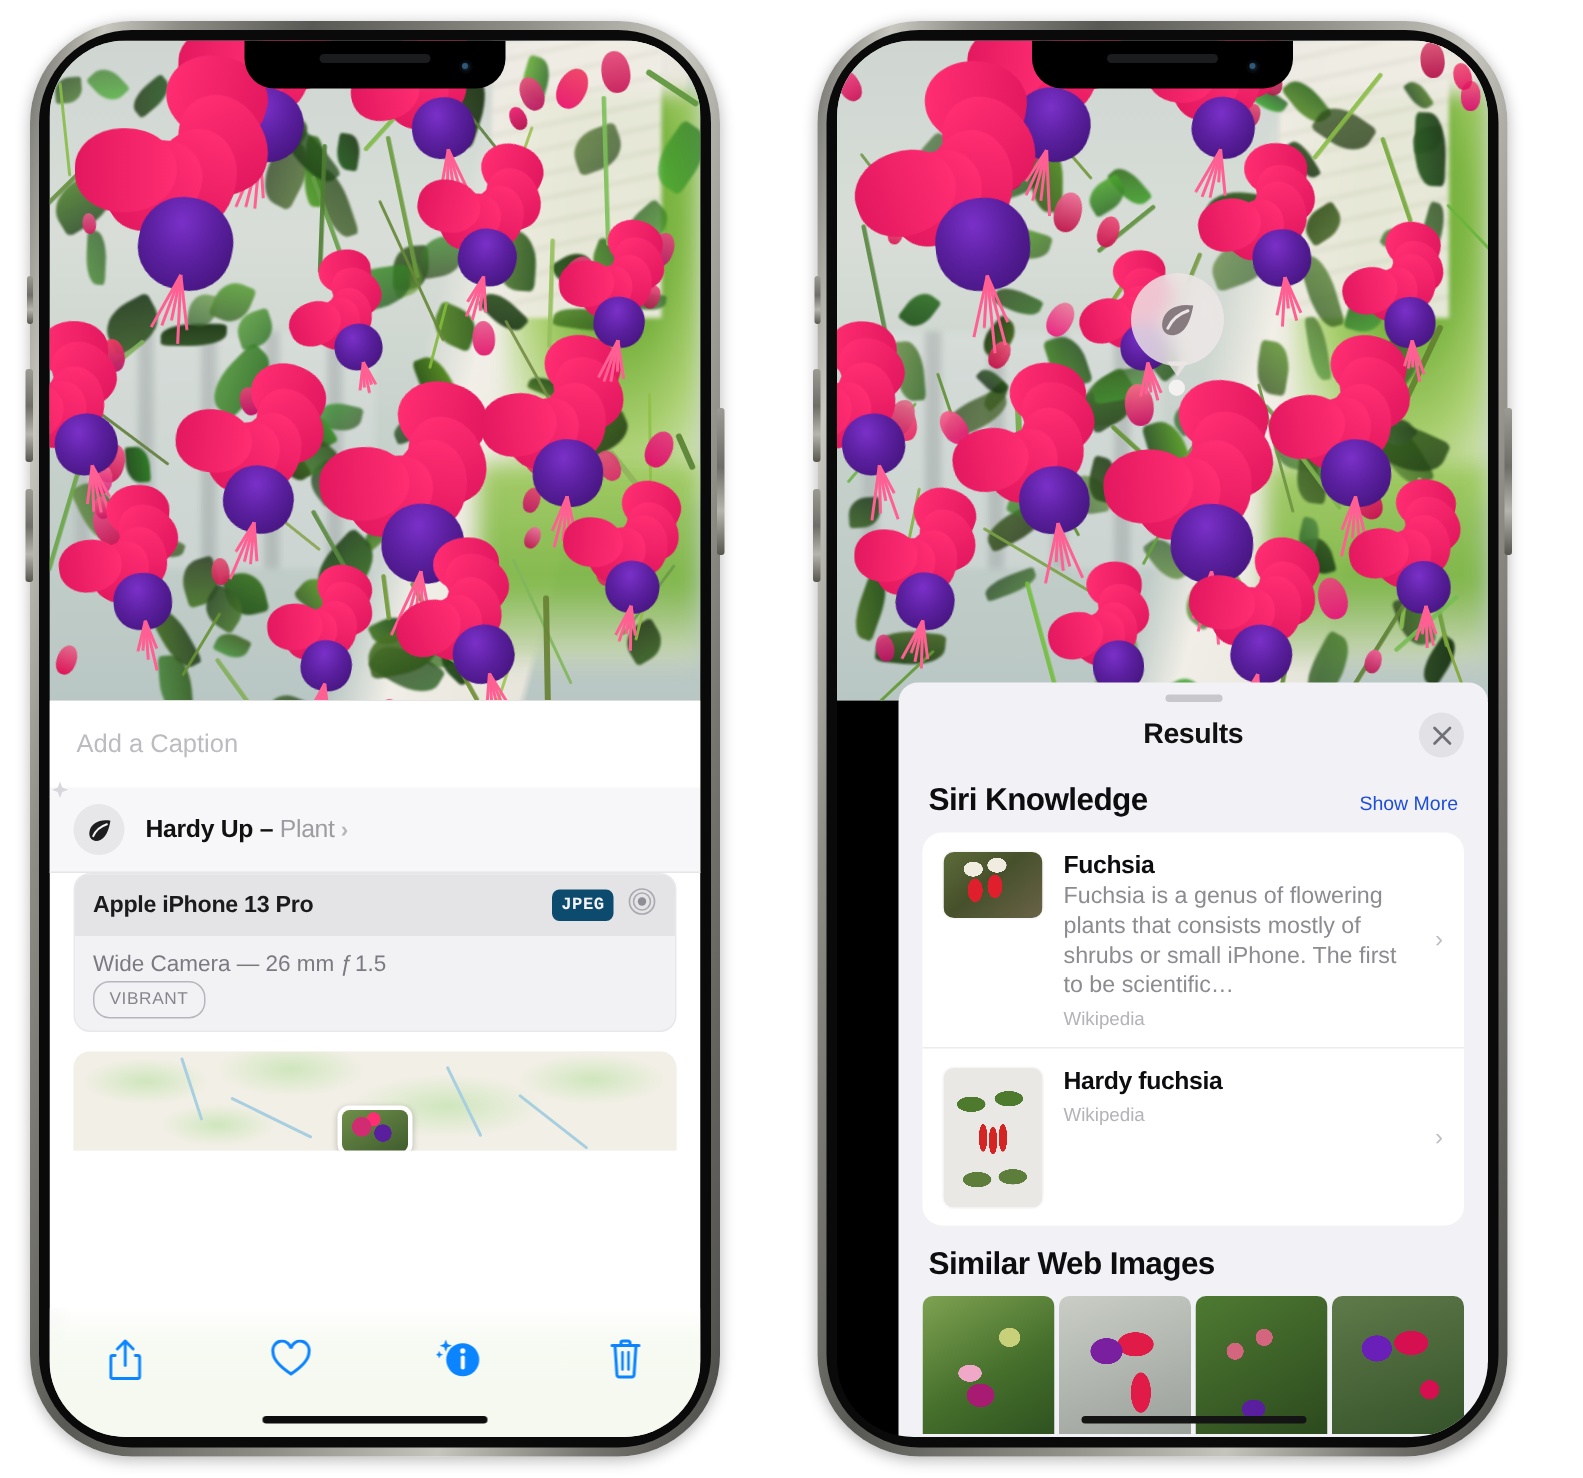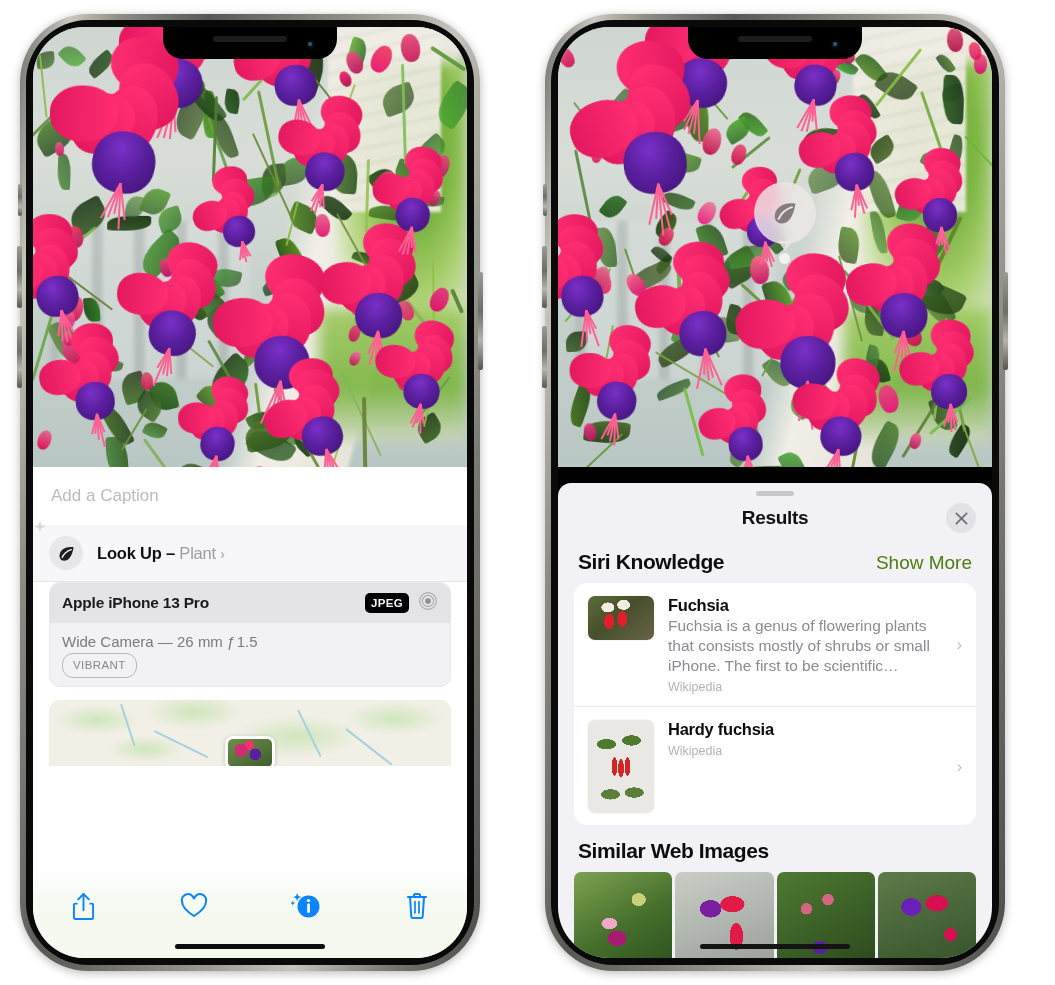--- a/index.html
+++ b/index.html
@@ -160,22 +160,22 @@
     margin: 0 16px; border-radius:11px; overflow:hidden; background:#f2f2f4;
     border:1px solid #e8e8ea;
   }
   .exif-head {
     display:flex; align-items:center; justify-content:space-between;
     background:#e4e4e7; padding:8px 12px;
   }
   .exif-device { font-size:15.5px; font-weight:700; color:#1b1b1e; letter-spacing:-.2px; }
   .exif-head-right { display:flex; align-items:center; gap:9px; }
   .chip-jpeg {
-    background:#000000; color:#f4f4f6; font-size:11.5px; font-weight:700;
-    padding:4px 6px; border-radius:5px; letter-spacing:.3px;
+    background:#0c4a6e; color:#f4f4f6; font-size:11.5px; font-weight:700;
+    padding:4px 6px; border-radius:5px; letter-spacing:.3px;font-family:Liberation Mono, monospace;
   }
   .exif-body { padding:7px 12px 8px 12px; }
   .exif-line { font-size:15px; color:#7a7a80; line-height:1.55; }
   .exif-line2 { display:flex; align-items:center; justify-content:space-between; }
   .chip-vibrant {
     border:1px solid #b6b6bc; color:#86868c; font-size:11.5px;
     padding:2.5px 10px; border-radius:11px; letter-spacing:.4px;
   }
   .exif-foot {
     display:flex; align-items:center; border-top:1px solid #e2e2e5;
@@ -246,21 +246,21 @@
   .close-btn {
     position:absolute; right:16px; top:50%; transform:translateY(-50%);
     width:30px; height:30px; border-radius:50%; background:#e1e1e6;
     display:flex; align-items:center; justify-content:center;
   }
   .sec-head {
     display:flex; align-items:baseline; justify-content:space-between;
     padding: 10px 20px 9px 20px;
   }
   .sec-title { font-size:21px; font-weight:700; color:#0d0d0f; letter-spacing:-.4px; }
-  .sec-action { font-size:19px; color:#4d7c0f; }
+  .sec-action { font-size:13px; color:#1d4ed8; }
 
   .know-card {
     margin: 0 16px; background:#fff; border-radius:13px; overflow:hidden;
   }
   .know-item { display:flex; gap:14px; padding:13px 12px 12px 14px; align-items:flex-start; }
   .know-item + .know-item { border-top:1px solid #ececef; }
   .thumb { flex:0 0 auto; border-radius:7px; overflow:hidden; box-shadow:0 0 0 1px rgba(0,0,0,.03); }
   .thumb-1 { width:66px; height:44px;
     background:
       radial-gradient(ellipse 7px 11px at 32% 58%, #e01f2d 0 70%, rgba(224,31,45,0) 72%),
@@ -686,21 +686,21 @@
               <path d="M7 9 l.9 2.4 2.4 .9 -2.4 .9 -.9 2.4 -.9 -2.4 -2.4 -.9 2.4 -.9z" fill="#dedee2"></path>
             </svg>
           </span>
           <span class="leaf-badge">
             <svg width="19" height="19" viewBox="0 0 24 24">
               <path d="M21 4c-9.5-1.5-16 2.5-17.5 8.5C2.2 17.5 5 21 9 21c5.5 0 10-5 12-17z" fill="#1d1d1f"></path>
               <path d="M18 7C12 9 8.5 12.5 6.5 17" stroke="#f3f3f5" stroke-width="1.7" fill="none" stroke-linecap="round"></path>
             </svg>
           </span>
           <span class="lookup-text">
-            <span>Look Up – </span><span class="sub">Plant</span><span class="chev">›</span>
+            <span>Hardy Up – </span><span class="sub">Plant</span><span class="chev">›</span>
           </span>
         </div>
 
 
 
         <div class="exif-card">
           <div class="exif-head">
             <span class="exif-device">Apple iPhone 13 Pro</span>
             <span class="exif-head-right">
               <span class="chip-jpeg">JPEG</span>
@@ -1110,21 +1110,21 @@
 
       <div class="vlu-badge" style="left:196px; top:155px;">
         <svg width="28" height="28" viewBox="0 0 24 24">
           <path d="M21 4c-9.5-1.5-16 2.5-17.5 8.5C2.2 17.5 5 21 9 21c5.5 0 10-5 12-17z" fill="#877b7f"></path>
           <path d="M18 7C12 9 8.5 12.5 6.5 17" stroke="#ece6e6" stroke-width="1.7" fill="none" stroke-linecap="round"></path>
         </svg>
       </div>
       <div class="vlu-tail" style="left:220px; top:214px;"></div>
       <div class="vlu-dot" style="left:221px; top:226px;"></div>
 
-      <div class="results-sheet" style="top:456px;">
+      <div class="results-sheet" style="top:428px;margin-left:41px;">
         <div class="grabber"></div>
 
         <div class="results-head">
           <span class="results-title">Results</span>
           <span class="close-btn">
             <svg width="15" height="15" viewBox="0 0 16 16">
               <path d="M2.5 2.5 L13.5 13.5 M13.5 2.5 L2.5 13.5" stroke="#6f6f76" stroke-width="1.9" stroke-linecap="round"></path>
             </svg>
           </span>
         </div>

